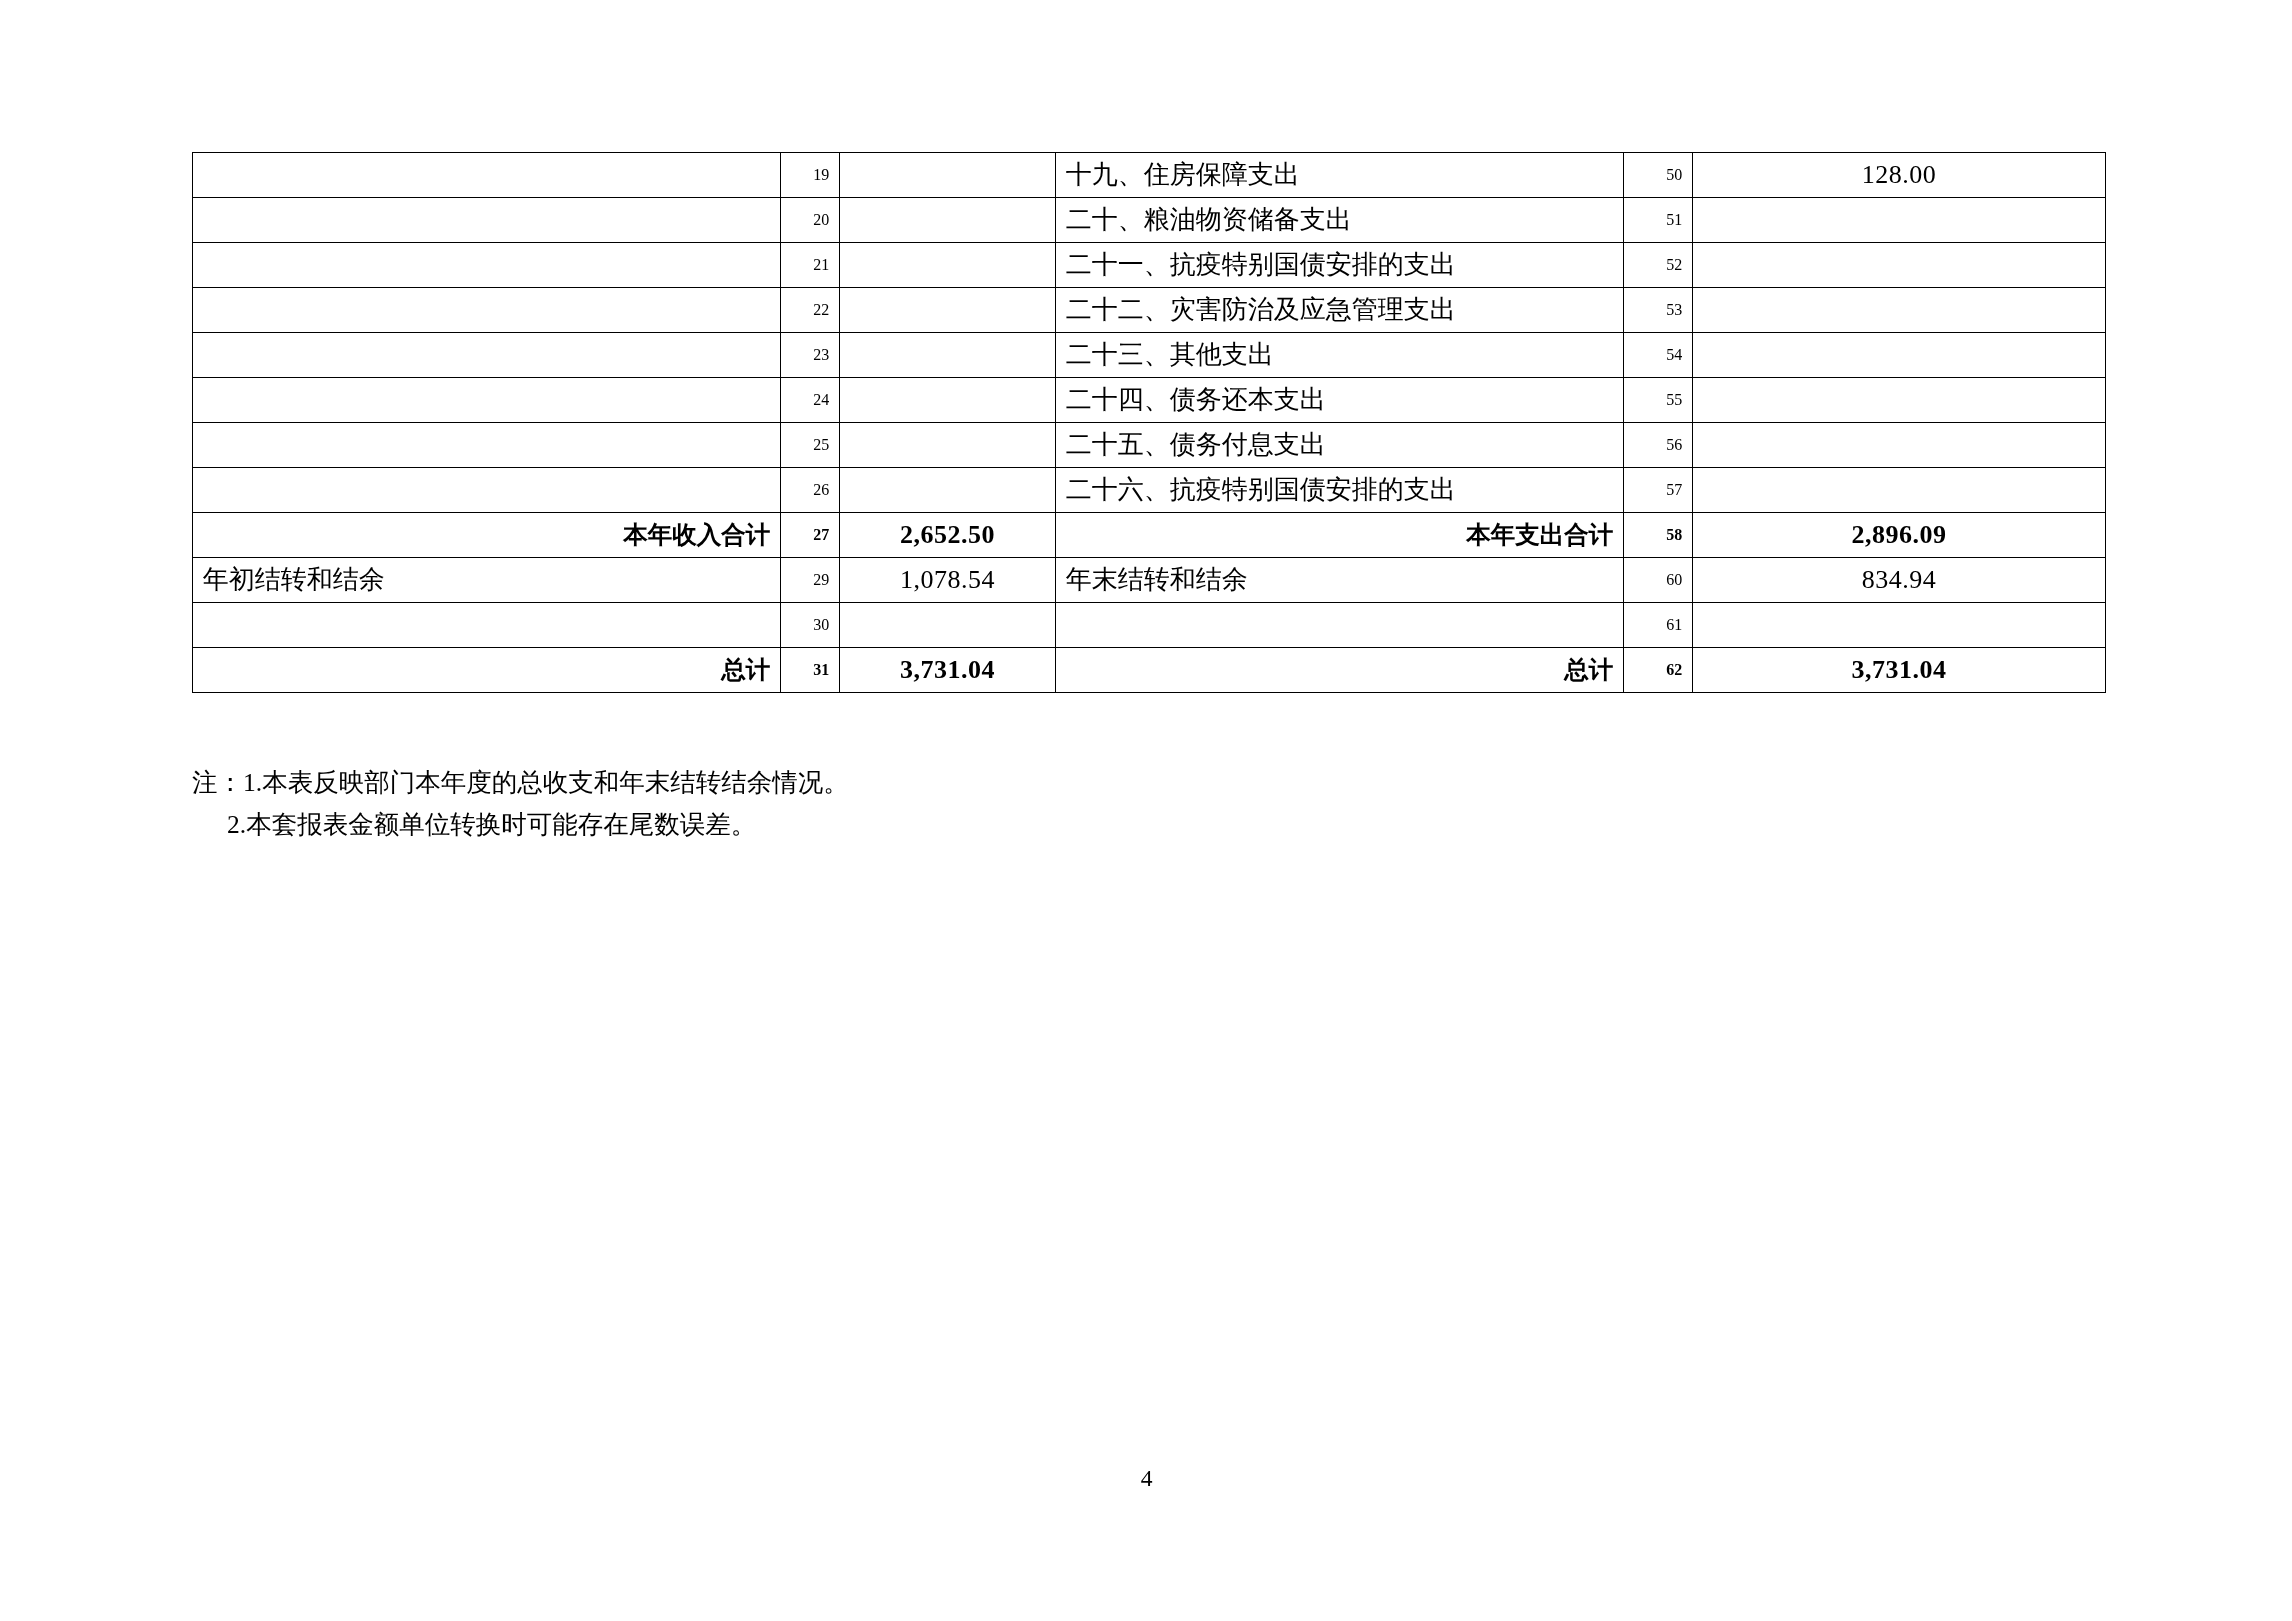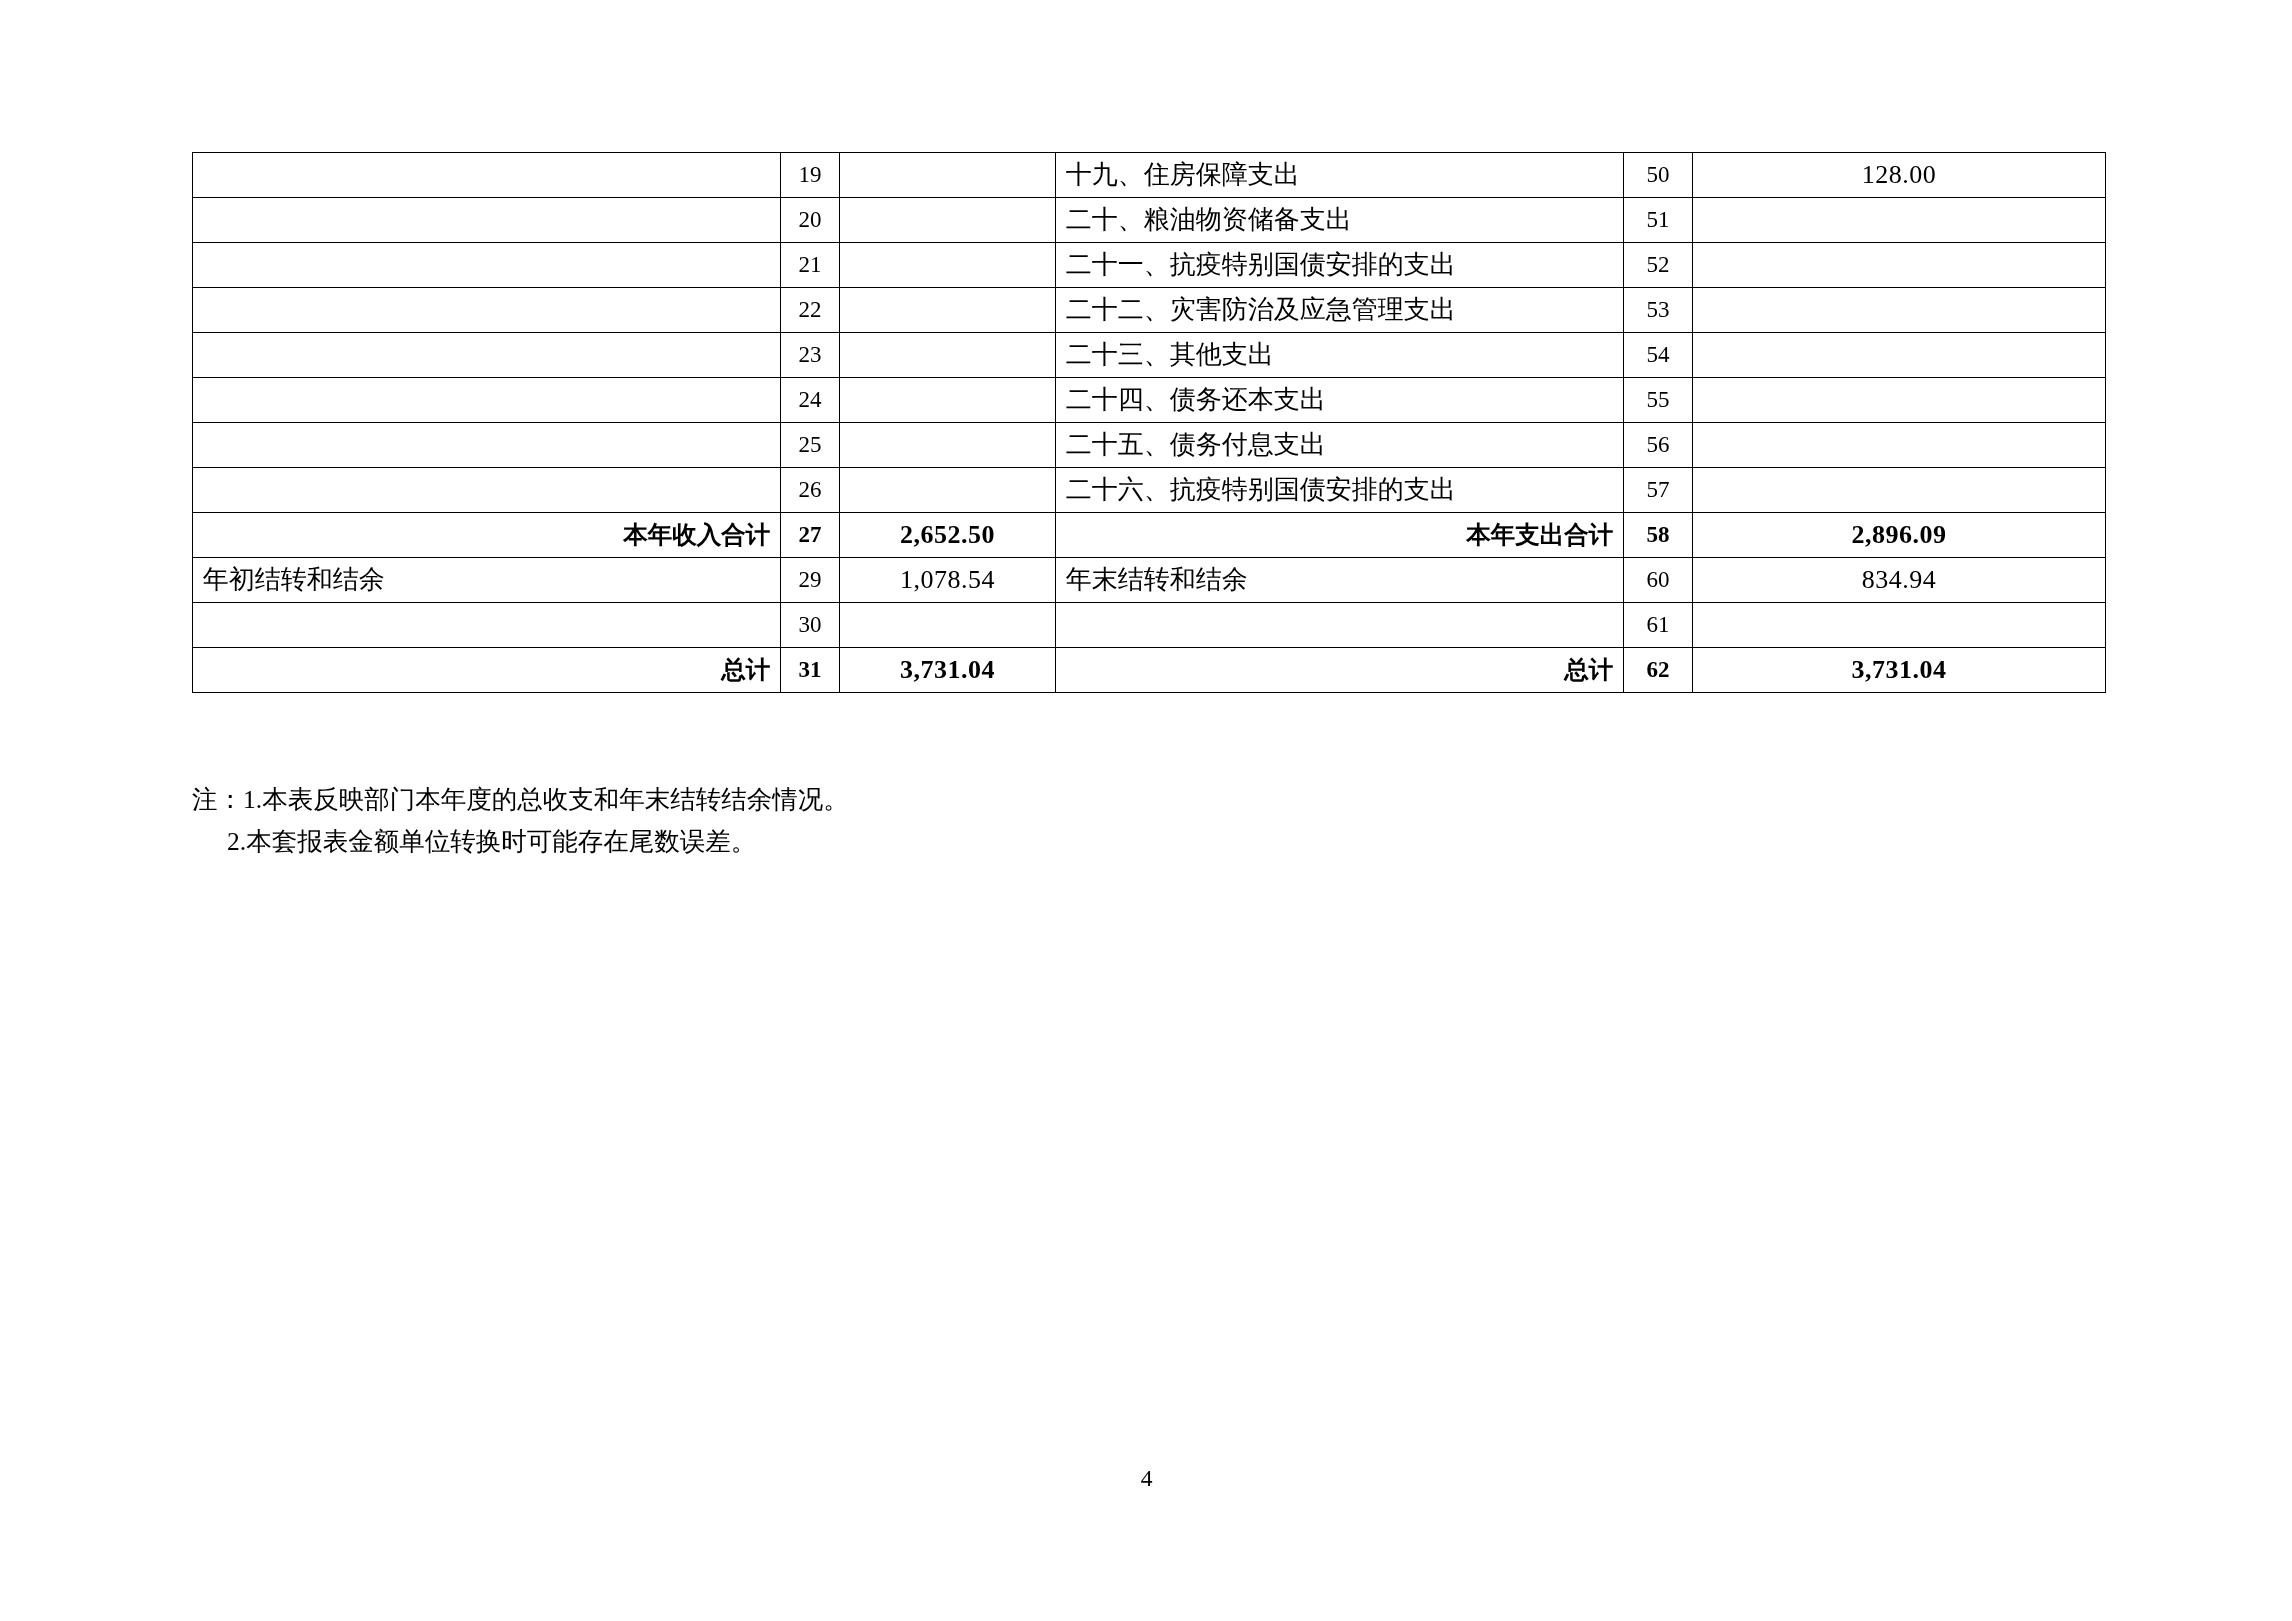--- a/index.html
+++ b/index.html
@@ -52,38 +52,38 @@
     text-align: left;
     padding-left: 15.7px;
     font-size: 26px;
   }
   .lbl-center {
     text-align: right;
     font-weight: bold;
     font-size: 24.5px;
   }
   .num {
-    text-align: center;
-    font-size: 23px;
+    text-align: right;
+    font-size: 16px;
     font-family: "Liberation Serif", serif;
   }
   .val {
     text-align: center;
     padding-right: 17.6px;
     font-size: 26px;
     font-family: "Liberation Serif", serif;
     letter-spacing: 0.5px;
     margin-top: 8px;
   }
   .val.bold, .num.bold, .lbl.bold { font-weight: bold; }
 
   .notes {
     position: absolute;
     left: 192px;
-    top: 779px;
+    top: 762px;
     font-size: 25.5px;
     line-height: 1.65;
     font-family: "Liberation Serif", serif;
   }
   .notes .line2 { padding-left: 35px; }
 
   .pagenum {
     position: absolute;
     left: 0;
     right: 0;

